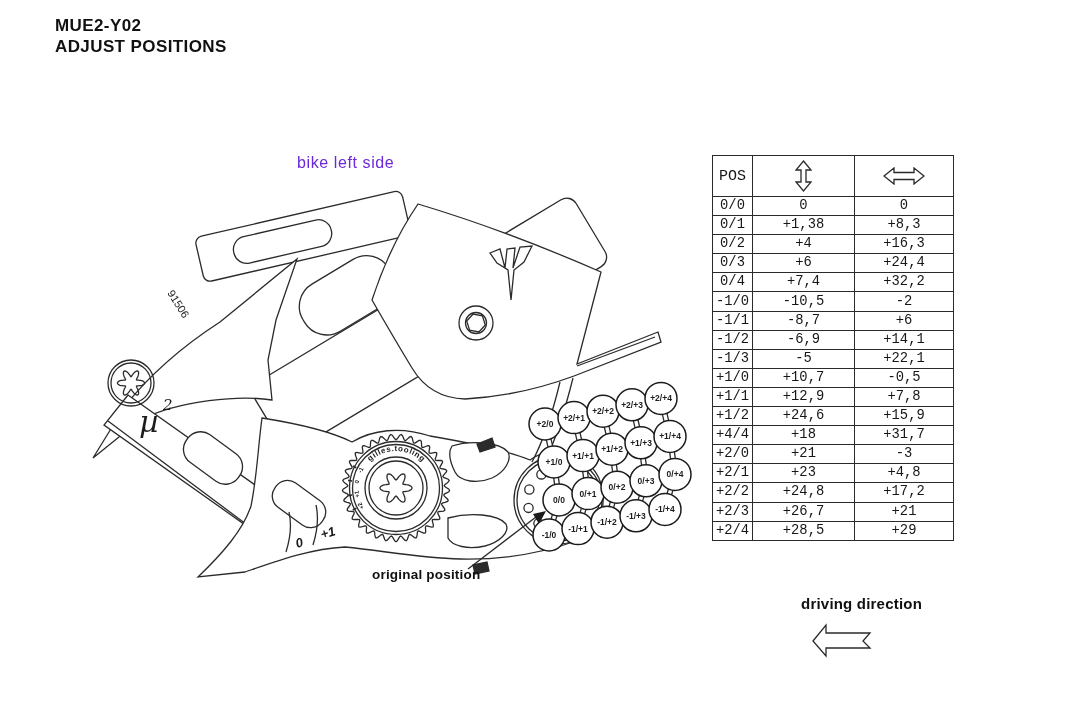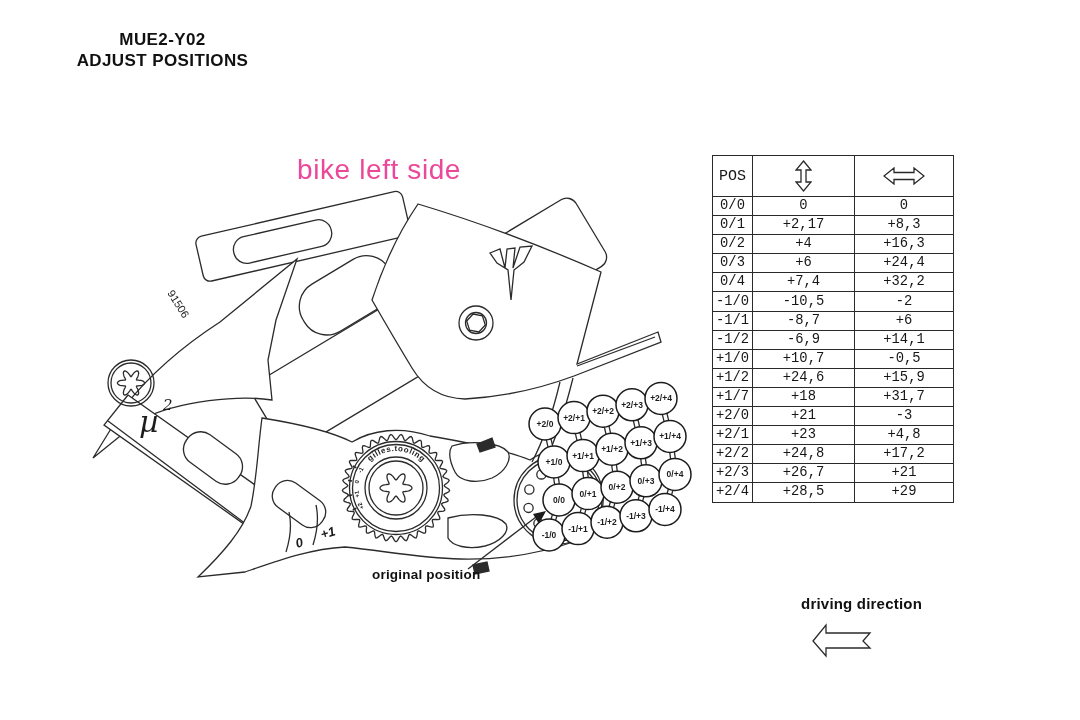--- a/index.html
+++ b/index.html
@@ -1,20 +1,20 @@
 <!DOCTYPE html>
 <html><head>
 <meta charset="utf-8">
 <style>
   html,body{margin:0;padding:0;background:#fff;}
   .page{position:relative;width:1080px;height:720px;background:#fff;overflow:hidden;
         font-family:"Liberation Sans",sans-serif;color:#111;}
-  .title{position:absolute;left:55px;top:29px;width:215px;text-align:center;
+  .title{position:absolute;left:55px;top:15px;width:215px;
          font-size:17px;line-height:21px;font-weight:bold;letter-spacing:.4px;}
-  .caption{position:absolute;left:297px;top:154px;font-size:28px;letter-spacing:.6px;color:#ec4899;}
+  .caption{position:absolute;left:297px;top:154px;font-size:16px;letter-spacing:.6px;color:#6d28d9;}
   .origpos{position:absolute;left:372px;top:567px;font-size:13.5px;font-weight:bold;letter-spacing:.2px;}
   .drivedir{position:absolute;left:762px;top:595px;width:160px;text-align:right;
             font-size:15px;font-weight:bold;letter-spacing:.2px;}
   svg.art{position:absolute;left:0;top:0;}
   table.postable{position:absolute;left:712px;top:155px;border-collapse:collapse;
                  table-layout:fixed;font-family:Liberation Mono, monospace;color:#161616;}
   .postable th,.postable td{border:1.3px solid #2a2a2a;text-align:center;padding:0;font-weight:normal;}
   .postable thead th{height:40px;font-size:15px;}
   .postable td{height:18.1px;line-height:18px;font-size:13.8px;}
   .arrow-ico{display:inline-block;vertical-align:middle;}
@@ -260,21 +260,21 @@
       </tr>
     </thead>
     <tbody id="table-body">
         <tr>
           <td>0/0</td>
           <td>0</td>
           <td>0</td>
         </tr>
         <tr>
           <td>0/1</td>
-          <td>+2,17</td>
+          <td>+1,38</td>
           <td>+8,3</td>
         </tr>
         <tr>
           <td>0/2</td>
           <td>+4</td>
           <td>+16,3</td>
         </tr>
         <tr>
           <td>0/3</td>
           <td>+6</td>
@@ -294,31 +294,41 @@
           <td>-1/1</td>
           <td>-8,7</td>
           <td>+6</td>
         </tr>
         <tr>
           <td>-1/2</td>
           <td>-6,9</td>
           <td>+14,1</td>
         </tr>
         <tr>
+          <td>-1/3</td>
+          <td>-5</td>
+          <td>+22,1</td>
+        </tr>
+        <tr>
           <td>+1/0</td>
           <td>+10,7</td>
           <td>-0,5</td>
         </tr>
         <tr>
+          <td>+1/1</td>
+          <td>+12,9</td>
+          <td>+7,8</td>
+        </tr>
+        <tr>
           <td>+1/2</td>
           <td>+24,6</td>
           <td>+15,9</td>
         </tr>
         <tr>
-          <td>+1/7</td>
+          <td>+4/4</td>
           <td>+18</td>
           <td>+31,7</td>
         </tr>
         <tr>
           <td>+2/0</td>
           <td>+21</td>
           <td>-3</td>
         </tr>
         <tr>
           <td>+2/1</td>

